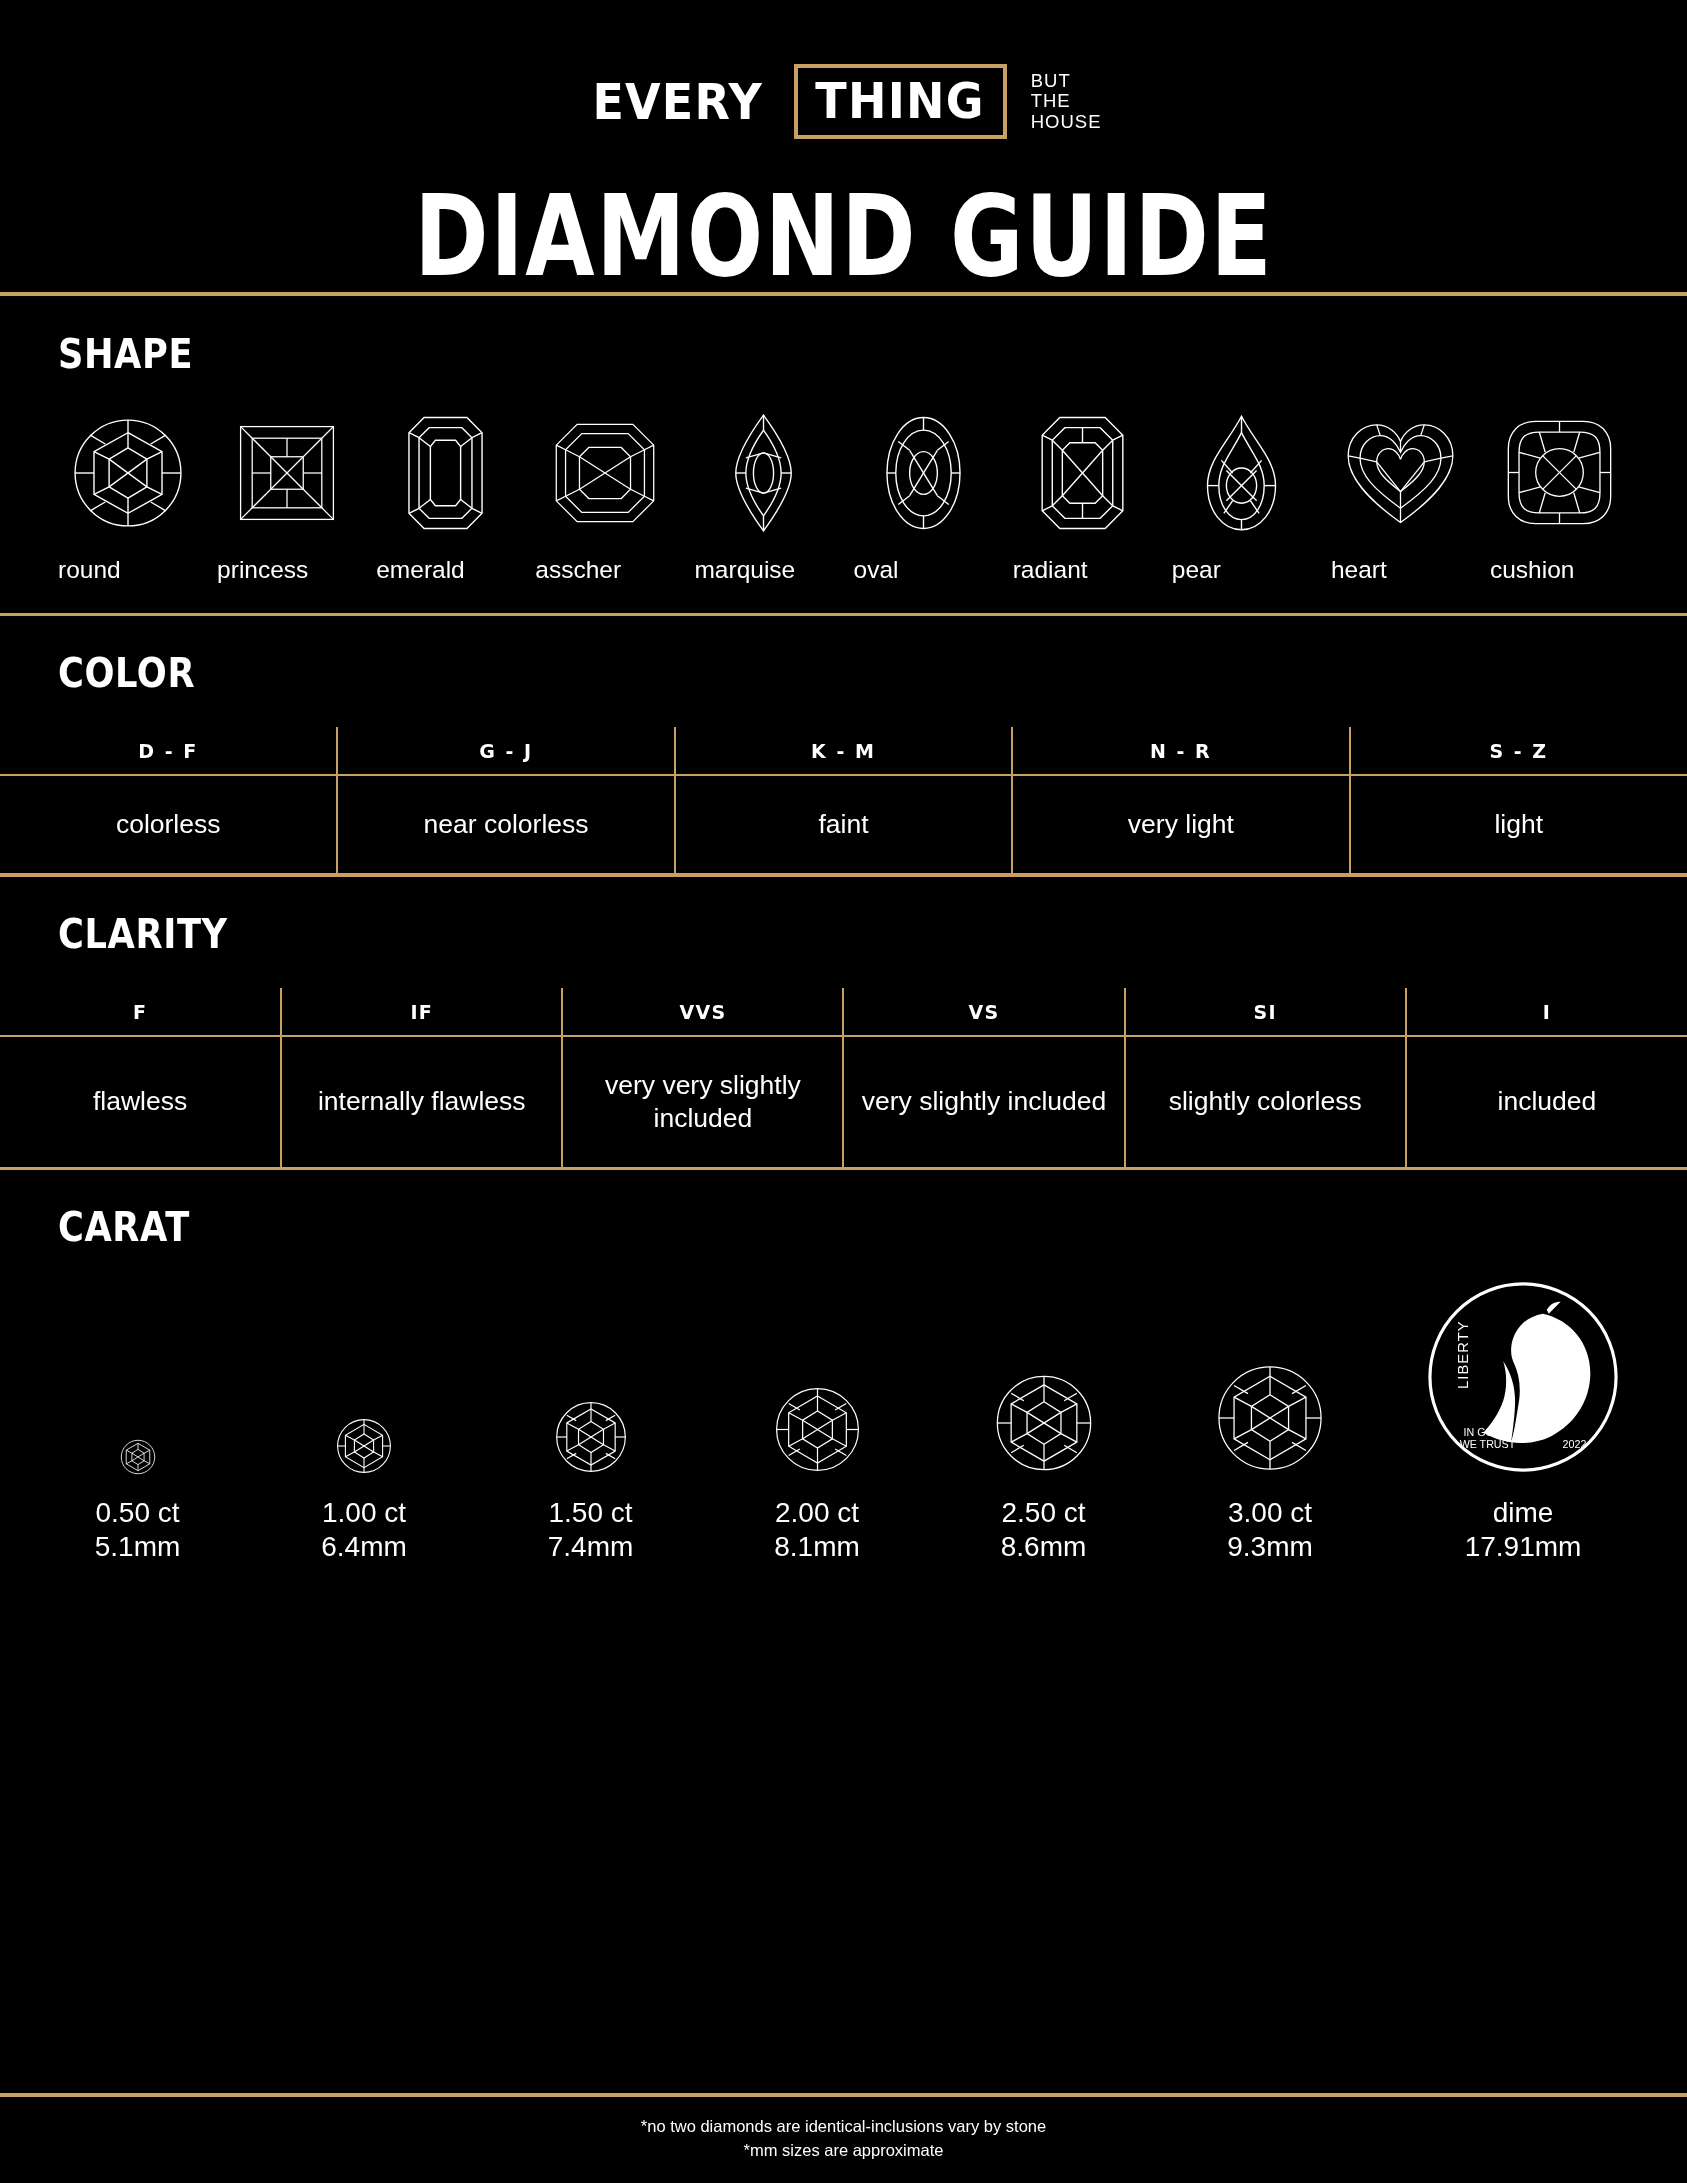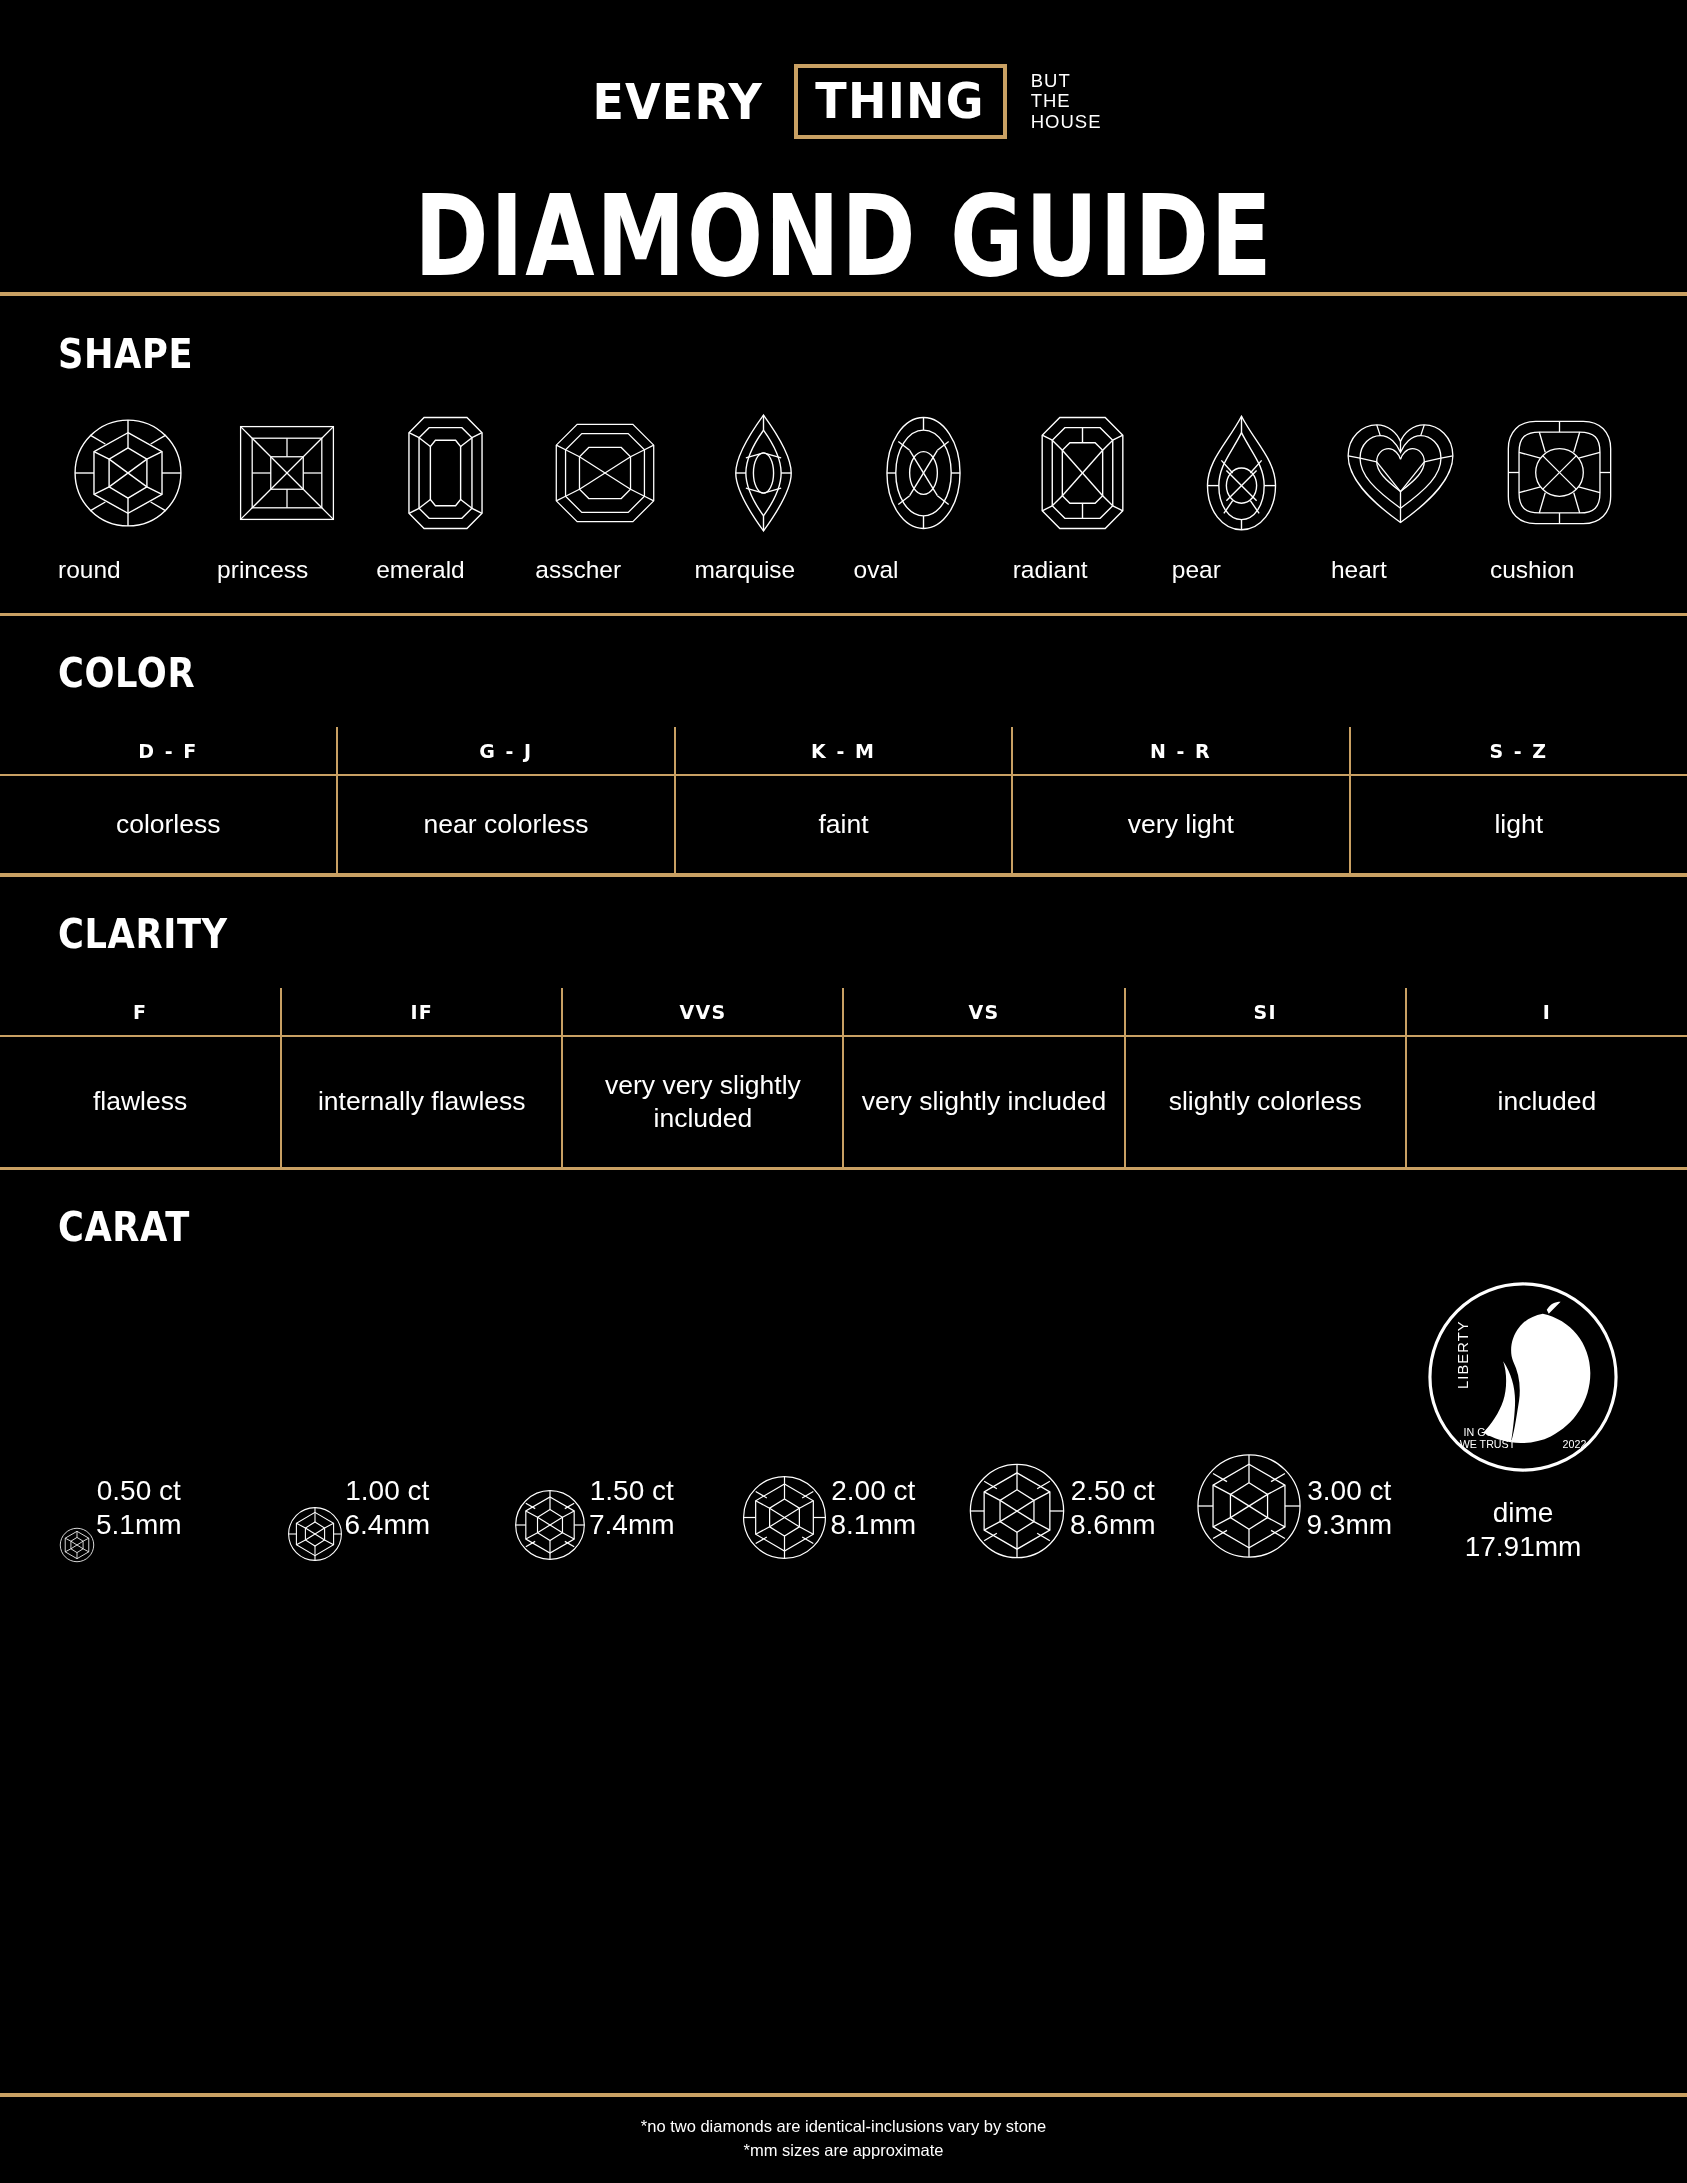--- a/index.html
+++ b/index.html
@@ -162,21 +162,21 @@
   
   .carat-section { padding-top: 33px; padding-bottom: 13.2px; position: relative; }
   .carat-row {
     margin-top: 6.6px;
     display: flex;
     align-items: flex-end;
     justify-content: space-between;
   }
   .carat-item {
     display: flex;
-    flex-direction: row;
+    flex-direction: column;
     align-items: center;
     width: 159px;
   }
   .carat-gem {
     height: 132px;
     display: flex;
     align-items: flex-end;
     justify-content: center;
   }
   .carat-label {

